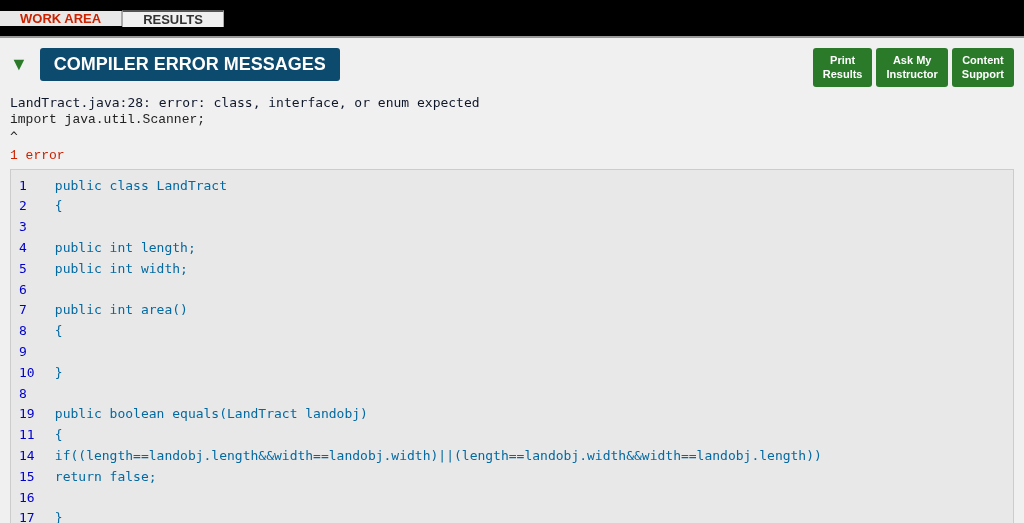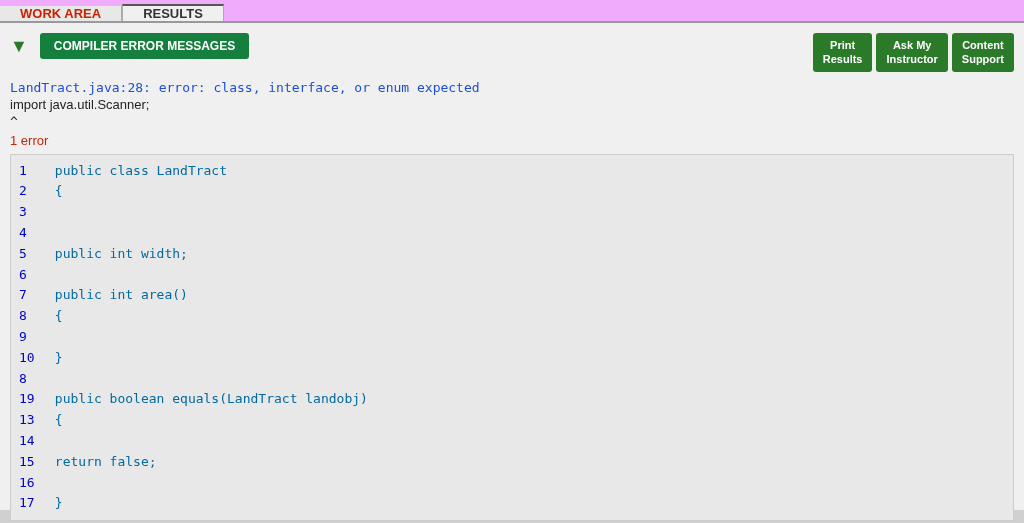--- a/index.html
+++ b/index.html
@@ -1,23 +1,23 @@
 <!DOCTYPE html>
 <html><head>
   <meta charset="utf-8">
   <style>
     * { margin: 0; padding: 0; box-sizing: border-box; }
     body { font-family: Arial, sans-serif; background: #d0d0d0; width: 1024px; height: 523px; overflow: hidden; }
 
     .tab-bar {
       display: flex;
-      align-items: flex-end;
-      background: #f0abfc;
+      align-items: center;
+      background: #000000;
       border-bottom: 2px solid #999;
-      height: 23px;
+      height: 38px;
     }
 
     .tab {
       padding: 0 20px;
       display: flex;
       align-items: center;
       font-size: 13px;
       font-weight: bold;
       cursor: pointer;
       border-right: 1px solid #aaa;
@@ -56,24 +56,24 @@
       gap: 8px;
     }
 
     .triangle-icon {
       color: #2a7a2a;
       font-size: 18px;
       margin-right: 4px;
     }
 
     .compiler-error-banner {
-      background: #15803d;
+      background: #0c4a6e;
       color: white;
       font-weight: bold;
-      font-size: 12px;
+      font-size: 18px;
       padding: 6px 14px;
       border-radius: 3px;
     }
 
     .right-toolbar {
       display: flex;
       gap: 4px;
     }
 
     .toolbar-btn {
@@ -86,40 +86,40 @@
       cursor: pointer;
       border-radius: 3px;
       text-align: center;
       line-height: 1.3;
       min-width: 55px;
     }
 
     .error-header {
       font-family: monospace;
       font-size: 13px;
-      color: #1d4ed8;
+      color: #0f172a;
       margin-bottom: 2px;
     }
 
     .error-detail {
-      font-family: Liberation Sans, sans-serif;
+      font-family: Liberation Mono, monospace;
       font-size: 13px;
       color: #222;
       margin-bottom: 2px;
     }
 
     .caret-line {
       font-family: monospace;
       font-size: 13px;
       color: #222;
       margin-bottom: 4px;
     }
 
     .error-count {
-      font-family: Liberation Sans, sans-serif;
+      font-family: Liberation Mono, monospace;
       font-size: 13px;
       color: #cc2200;
       margin-bottom: 6px;
     }
 
     .code-block {
       background: #e8e8e8;
       padding: 6px 8px;
       font-family: monospace;
       font-size: 13px;
@@ -171,28 +171,28 @@
 
   <div class="error-header">LandTract.java:28: error: class, interface, or enum expected</div>
   <div class="error-detail">import java.util.Scanner;</div>
   <div class="caret-line">^</div>
   <div class="error-count">1 error</div>
 
   <div class="code-block" id="code-block">
       <div class="code-line"><span class="line-num">1</span><span class="line-content"> public class LandTract</span></div>
       <div class="code-line"><span class="line-num">2</span><span class="line-content"> {</span></div>
       <div class="code-line"><span class="line-num">3</span><span class="line-content"></span></div>
-      <div class="code-line"><span class="line-num">4</span></div>
+      <div class="code-line"><span class="line-num">4</span><span class="line-content"> public int length;</span></div>
       <div class="code-line"><span class="line-num">5</span><span class="line-content"> public int width;</span></div>
       <div class="code-line"><span class="line-num">6</span><span class="line-content"></span></div>
       <div class="code-line"><span class="line-num">7</span><span class="line-content"> public int area()</span></div>
       <div class="code-line"><span class="line-num">8</span><span class="line-content"> {</span></div>
       <div class="code-line"><span class="line-num">9</span></div>
       <div class="code-line"><span class="line-num">10</span><span class="line-content"> }</span></div>
       <div class="code-line"><span class="line-num">8</span><span class="line-content"></span></div>
       <div class="code-line"><span class="line-num">19</span><span class="line-content"> public boolean equals(LandTract landobj)</span></div>
-      <div class="code-line"><span class="line-num">13</span><span class="line-content"> {</span></div>
-      <div class="code-line"><span class="line-num">14</span></div>
+      <div class="code-line"><span class="line-num">11</span><span class="line-content"> {</span></div>
+      <div class="code-line"><span class="line-num">14</span><span class="line-content"> if((length==landobj.length&amp;&amp;width==landobj.width)||(length==landobj.width&amp;&amp;width==landobj.length))</span></div>
       <div class="code-line"><span class="line-num">15</span><span class="line-content"> return false;</span></div>
       <div class="code-line"><span class="line-num">16</span></div>
       <div class="code-line"><span class="line-num">17</span><span class="line-content"> }</span></div>
     </div>
 </div>
 
 </body></html>

